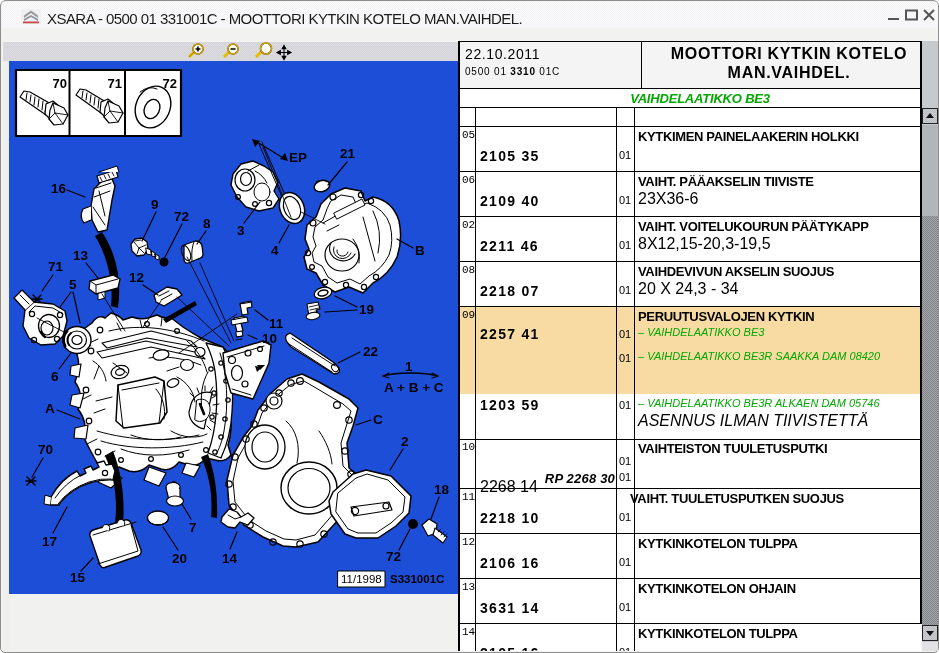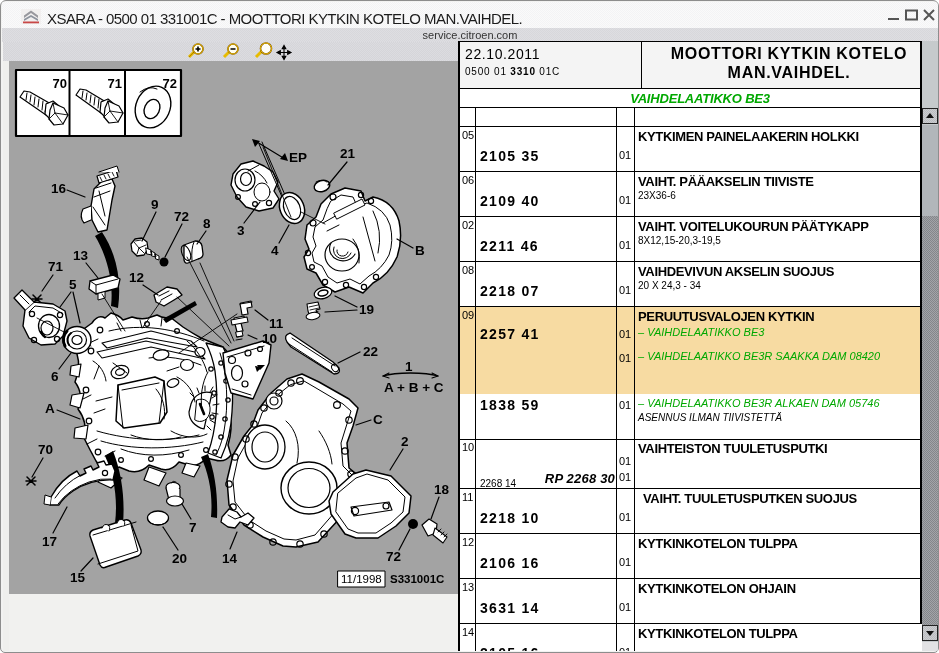--- a/index.html
+++ b/index.html
@@ -6,50 +6,49 @@
 border:1px solid #8d8d8d;border-radius:6px 6px 5px 5px;box-sizing:border-box;overflow:hidden;}
 #titlebar{position:absolute;left:1px;top:1px;width:936px;height:26px;
 background:repeating-conic-gradient(#fafafa 0 25%,#f3f3f5 0 50%) 0 0/2px 2px;}
 #title{position:absolute;left:45px;top:8px;font-size:15px;letter-spacing:-0.55px;color:#1c1c1c;}
 #svcbar{position:absolute;left:1px;top:27px;width:936px;height:14px;
 background:repeating-conic-gradient(#dedee2 0 25%,#d7d7db 0 50%) 0 0/2px 2px;
 font-size:11px;color:#333;text-align:center;line-height:14px;}
 
 #toolbar{position:absolute;left:2px;top:41px;width:455px;height:19px;
 background:repeating-conic-gradient(#dcdce0 0 25%,#d5d5d9 0 50%) 0 0/2px 2px;}
-#canvas{position:absolute;left:2px;top:60px;width:455px;height:533px;background:#a3a3a3;}
+#canvas{position:absolute;left:2px;top:60px;width:455px;height:533px;background:#1d4ed8;}
 #belowcanvas{position:absolute;left:2px;top:593px;width:455px;height:57px;background:#f1f1ef;}
 
 #rp{position:absolute;left:457px;top:40px;width:481px;height:610px;background:#fff;overflow:hidden;}
 .bx{position:absolute;box-sizing:border-box;}
 .ln{position:absolute;background:#000;}
-.num{position:absolute;font-size:11px;color:#000;}
+.num{position:absolute;font-size:11px;color:#000;font-family:Liberation Mono, monospace;}
 .part{position:absolute;font-size:14px;font-weight:bold;letter-spacing:1.3px;color:#000;}
 .qty{position:absolute;font-size:11px;color:#000;}
 .d1{position:absolute;font-size:13px;font-weight:bold;letter-spacing:-0.35px;color:#000;white-space:nowrap;}
-.d2{position:absolute;font-size:10px;color:#000;white-space:nowrap;}
+.d2{position:absolute;font-size:16px;color:#000;white-space:nowrap;}
 .grn{position:absolute;font-size:11px;font-style:italic;color:#00a800;white-space:nowrap;}
 </style></head>
 <body>
 <div id="win">
   <div id="titlebar">
     <svg width="20" height="15" style="position:absolute;left:19px;top:7px" viewBox="0 0 20 15">
       <rect x="0" y="0" width="20" height="15" fill="#f1efef"></rect>
       <path d="M3 6.5 L10 1.5 L17 6.5 L17 9 L10 4 L3 9 Z" fill="#98989e"></path>
       <path d="M3 10 L10 6 L17 10 L17 12 L10 8 L3 12 Z" fill="#8e949e"></path>
       <rect x="2" y="12.5" width="16" height="1.8" fill="#c84848"></rect>
     </svg>
     <div id="title">XSARA - 0500 01 331001C - MOOTTORI KYTKIN KOTELO MAN.VAIHDEL.</div>
     <svg width="52" height="16" style="position:absolute;left:884px;top:5px" viewBox="0 0 52 16">
       <path d="M2 12 H13" stroke="#555" stroke-width="2" fill="none"></path>
       <rect x="20" y="3.5" width="11" height="9" fill="none" stroke="#555" stroke-width="2"></rect>
       <path d="M38 3 L48 13 M48 3 L38 13" stroke="#555" stroke-width="2" fill="none"></path>
     </svg>
   </div>
-  <div id="svcbar">service.citroen.com</div>
 
   <div id="toolbar">
     <svg width="110" height="19" style="position:absolute;left:183px;top:0" viewBox="0 0 110 19">
 
       <path d="M3 15 L9 9" stroke="#e7bb00" stroke-width="3"></path>
       <path d="M3 15 L9 9" stroke="#7a4a00" stroke-width="1" opacity=".5"></path>
       <circle cx="12" cy="7" r="5" fill="#fffef0" stroke="#7a4a00" stroke-width="1.6"></circle>
       <circle cx="12" cy="7" r="5" fill="none" stroke="#e7bb00" stroke-width="1"></circle>
       <path d="M9.5 7 H14.5 M12 4.5 V9.5" stroke="#000" stroke-width="1.6"></path>
 
@@ -498,36 +497,36 @@
     <div class="d1" style="left:180px;top:223px">VAIHDEVIVUN AKSELIN SUOJUS</div>
     <div class="d2" style="left:180px;top:239px">20 X 24,3 - 34</div>
 
     <div class="num" style="left:4px;top:268px">09</div>
     <div class="part" style="left:22px;top:285px">2257 41</div>
     <div class="qty" style="left:161px;top:287px">01</div>
     <div class="qty" style="left:161px;top:311px">01</div>
     <div class="d1" style="left:180px;top:268px">PERUUTUSVALOJEN KYTKIN</div>
     <div class="grn" style="left:180px;top:285px">– VAIHDELAATIKKO BE3</div>
     <div class="grn" style="left:180px;top:309px">– VAIHDELAATIKKO BE3R SAAKKA DAM 08420</div>
-    <div class="part" style="left:22px;top:356px">1838 59</div>
+    <div class="part" style="left:22px;top:356px">1203 59</div>
     <div class="qty" style="left:161px;top:358px">01</div>
     <div class="grn" style="left:180px;top:356px">– VAIHDELAATIKKO BE3R ALKAEN DAM 05746</div>
     <div class="d2" style="left:180px;top:371px;font-style:italic">ASENNUS ILMAN TIIVISTETTÄ</div>
 
     <div class="num" style="left:4px;top:400px">10</div>
     <div class="d2" style="left:22px;top:437px;">2268 14</div>
     <div class="part" style="left:22px;top:430px;width:135px;text-align:right;font-style:italic;font-size:13px;letter-spacing:0.2px">RP 2268 30</div>
     <div class="qty" style="left:161px;top:414px">01</div>
     <div class="qty" style="left:161px;top:430px">01</div>
     <div class="d1" style="left:180px;top:400px">VAIHTEISTON TUULETUSPUTKI</div>
 
     <div class="num" style="left:4px;top:450px">11</div>
     <div class="part" style="left:22px;top:469px">2218 10</div>
     <div class="qty" style="left:161px;top:470px">01</div>
-    <div class="d1" style="left:185px;top:450px">VAIHT. TUULETUSPUTKEN SUOJUS</div>
+    <div class="d1" style="left:172px;top:450px">VAIHT. TUULETUSPUTKEN SUOJUS</div>
 
     <div class="num" style="left:4px;top:495px">12</div>
     <div class="part" style="left:22px;top:514px">2106 16</div>
     <div class="qty" style="left:161px;top:515px">01</div>
     <div class="d1" style="left:180px;top:495px">KYTKINKOTELON TULPPA</div>
 
     <div class="num" style="left:4px;top:540px">13</div>
     <div class="part" style="left:22px;top:559px">3631 14</div>
     <div class="qty" style="left:161px;top:560px">01</div>
     <div class="d1" style="left:180px;top:540px">KYTKINKOTELON OHJAIN</div>

